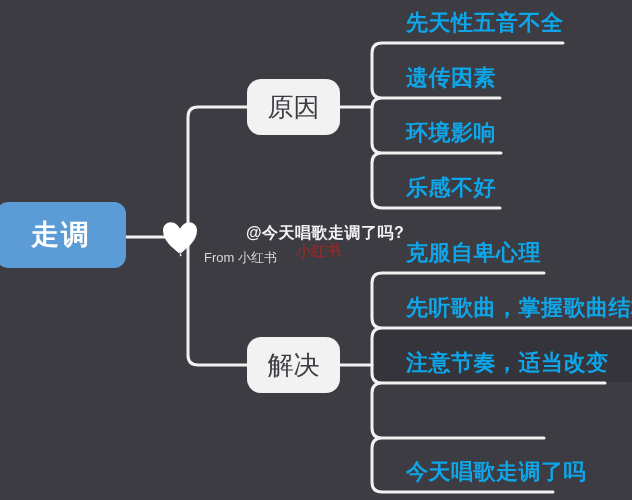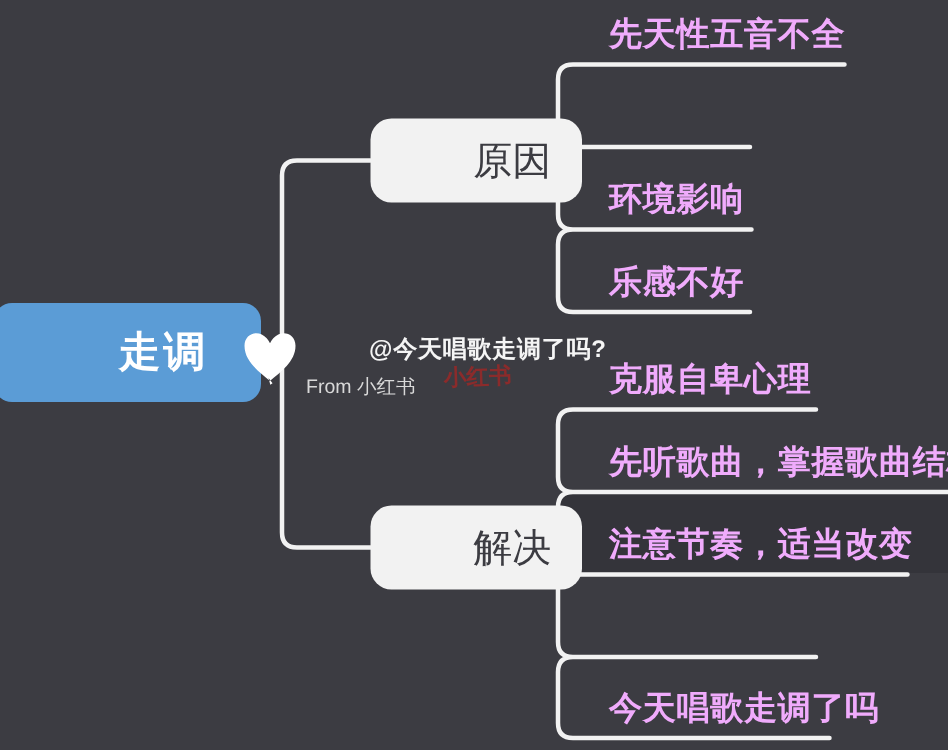--- a/index.html
+++ b/index.html
@@ -8,36 +8,35 @@
     width:632px;height:500px;
     overflow:hidden;
     background:#3c3c42;
     font-family:"Liberation Sans","DejaVu Sans",sans-serif;
   }
   .stage svg.wires{position:absolute;left:0;top:0;z-index:1;}
   .node{
     position:absolute;z-index:3;
     display:flex;align-items:center;justify-content:center;
     border-radius:13px;
-    padding-left:48px;
   }
   .node.root{
     left:-4px;top:202px;width:130px;height:66px;
     background:#5b9cd6;border-radius:12px;
     color:#ffffff;font-size:28px;font-weight:600;letter-spacing:2px;
   }
   .node.branch{
     left:247px;width:93px;height:56px;
     background:#f2f2f2;border-radius:14px;
     color:#3c3c42;font-size:26px;font-weight:500;
   }
   .leaf{
     position:absolute;left:406px;z-index:3;
     height:30px;line-height:30px;white-space:nowrap;
-    color:#f0abfc;font-size:22px;font-weight:600;letter-spacing:0.5px;
+    color:#0ea5e9;font-size:22px;font-weight:600;letter-spacing:0.5px;
   }
   .heart{position:absolute;left:159px;top:219px;z-index:4;}
   .wm-handle{
     position:absolute;left:204px;top:223px;z-index:4;
     color:#f5f5f5;font-size:16px;font-weight:700;white-space:nowrap;letter-spacing:0.5px;margin-left:42px;
   }
   .wm-from{
     position:absolute;left:204px;top:249px;z-index:4;
     color:#d9d9d9;font-size:13px;white-space:nowrap;text-align:center;
   }
@@ -82,20 +81,21 @@
   </div>
 
   <div class="node branch" style="top:79px">
     <span>原因</span>
   </div>
   <div class="node branch" style="top:337px">
     <span>解决</span>
   </div>
 
   <div class="leaf" style="top:8px">先天性五音不全</div>
+  <div class="leaf" style="top:63px">遗传因素</div>
   <div class="leaf" style="top:118px">环境影响</div>
   <div class="leaf" style="top:173px">乐感不好</div>
 
   <div class="leaf" style="top:238px">克服自卑心理</div>
   <div class="leaf" style="top:293px">先听歌曲，掌握歌曲结构</div>
   <div class="leaf" style="top:348px">注意节奏，适当改变</div>
   <div class="leaf" style="top:457px">今天唱歌走调了吗</div>
 
   <svg class="heart" width="42" height="40" viewBox="0 0 42 40">
     <path fill="#ffffff" d="M21 35 C14 29 4 22 4 11.5 C4 4.5 10.5 1.5 15.5 4 C18 5.3 20 7.6 21 9.8

